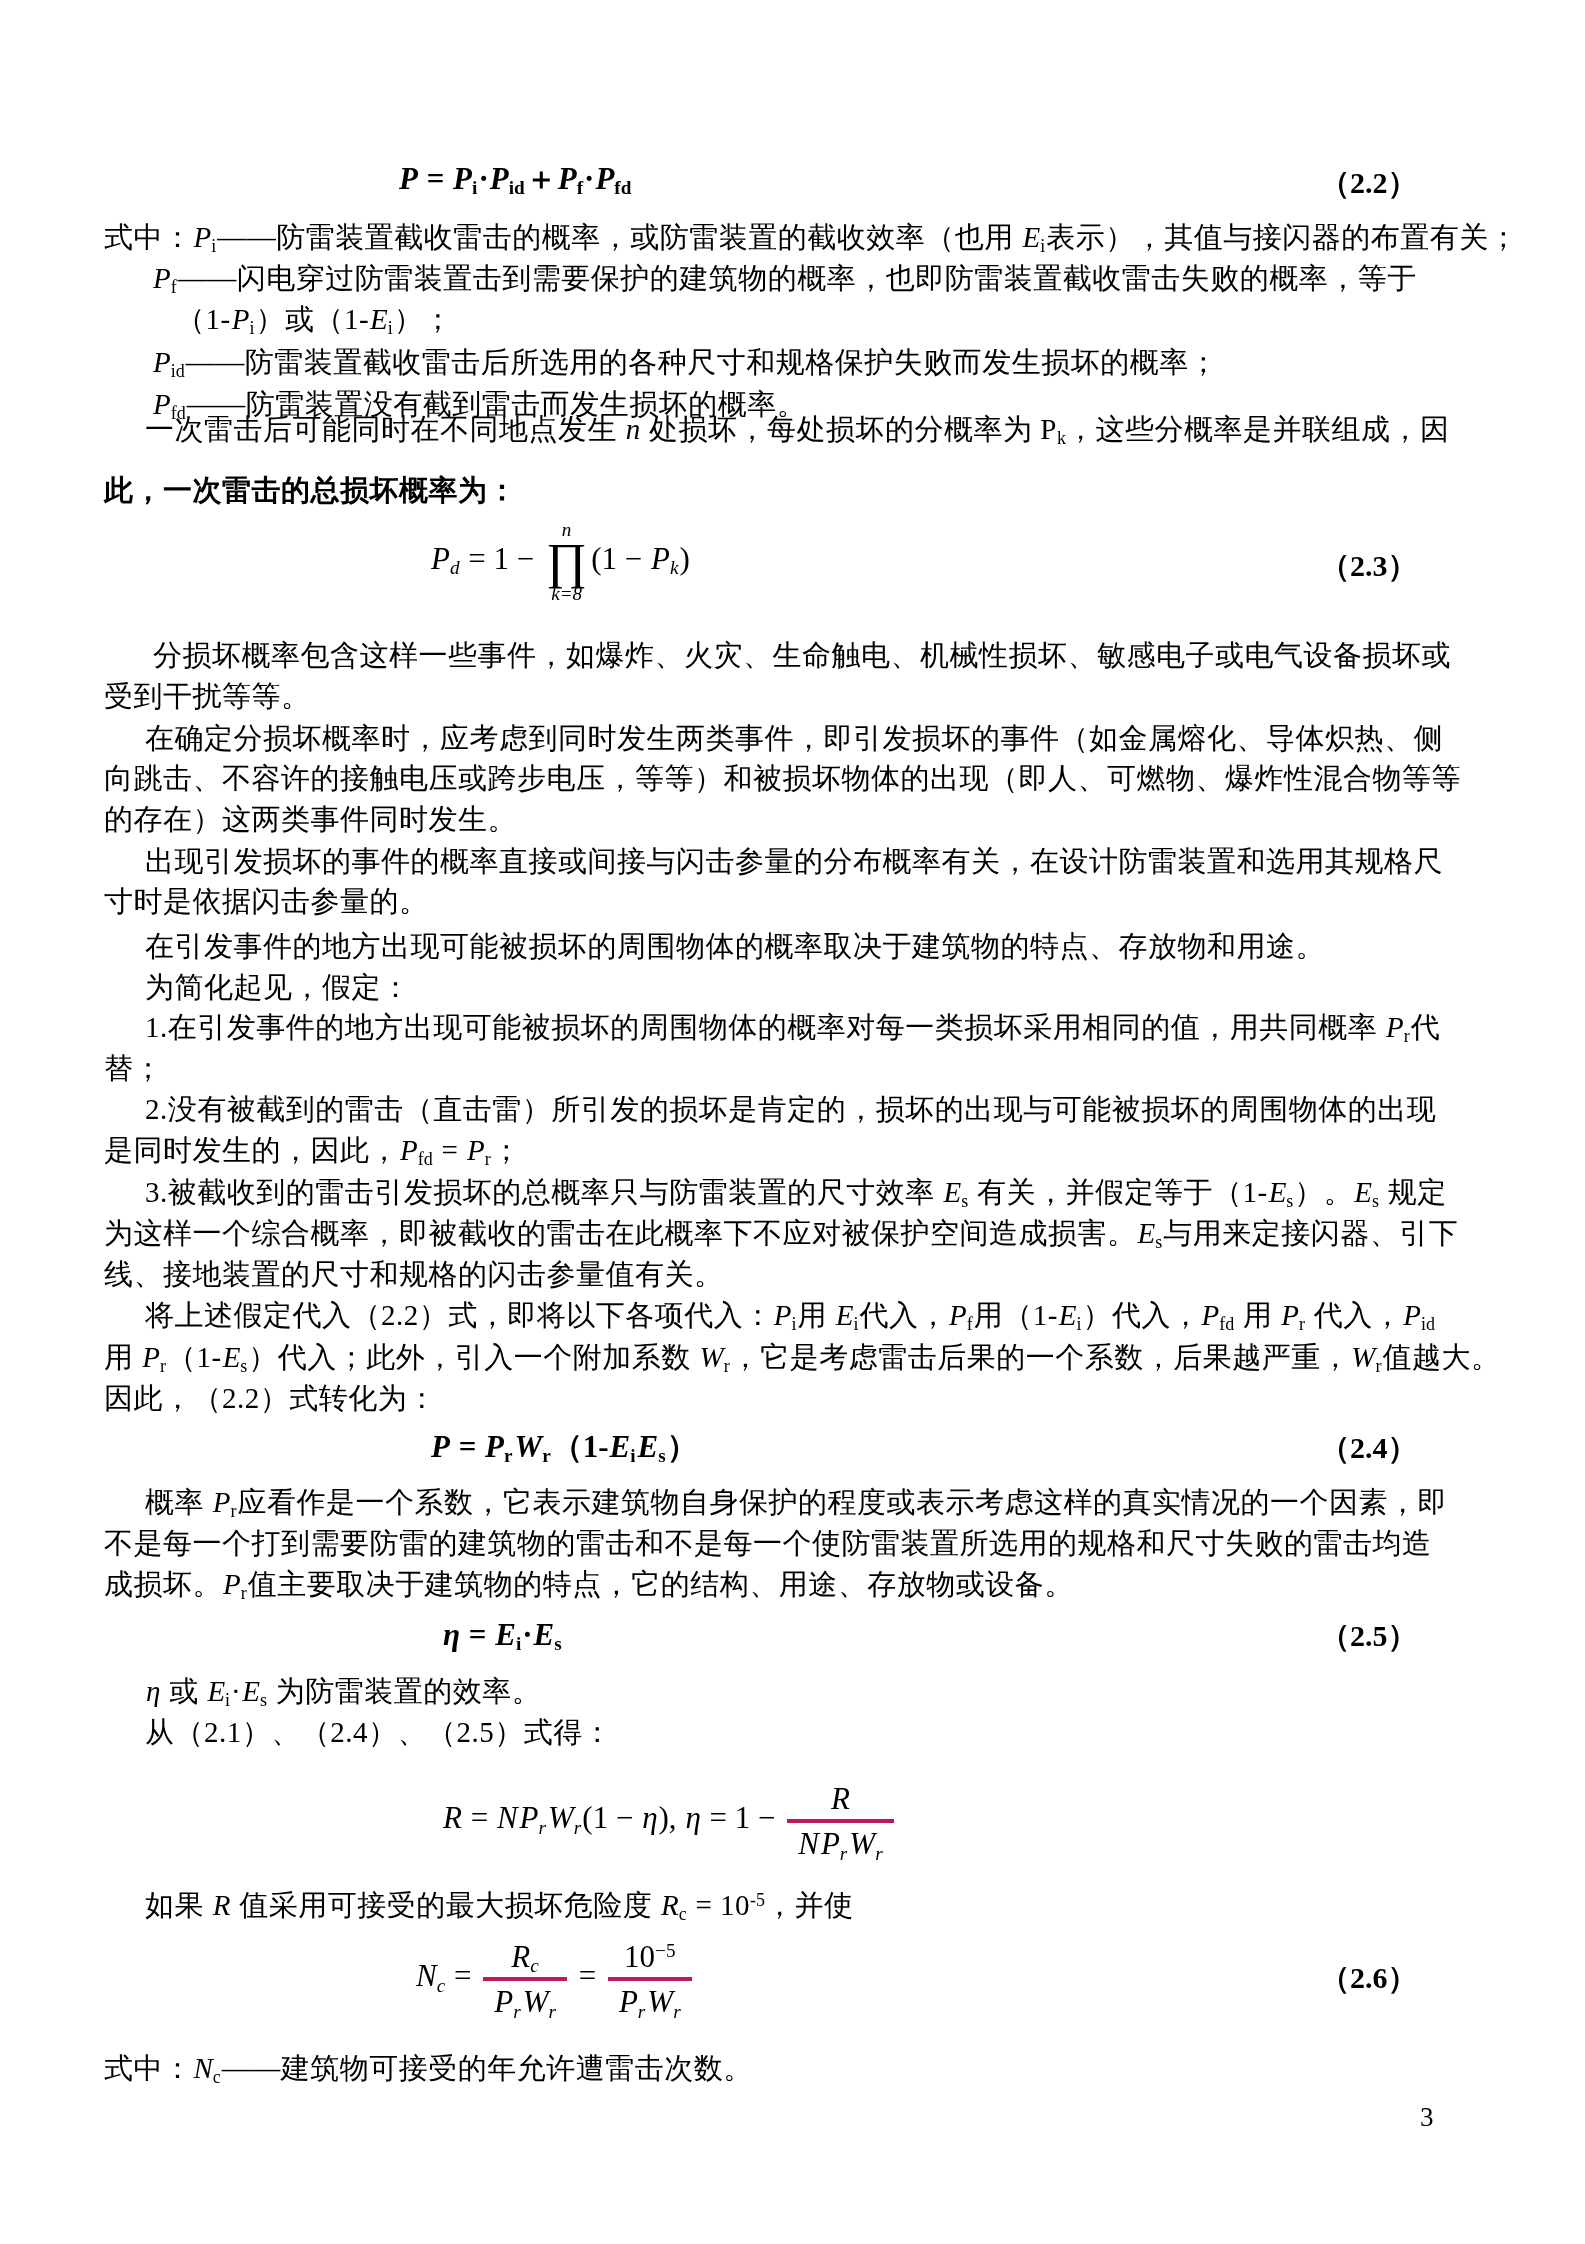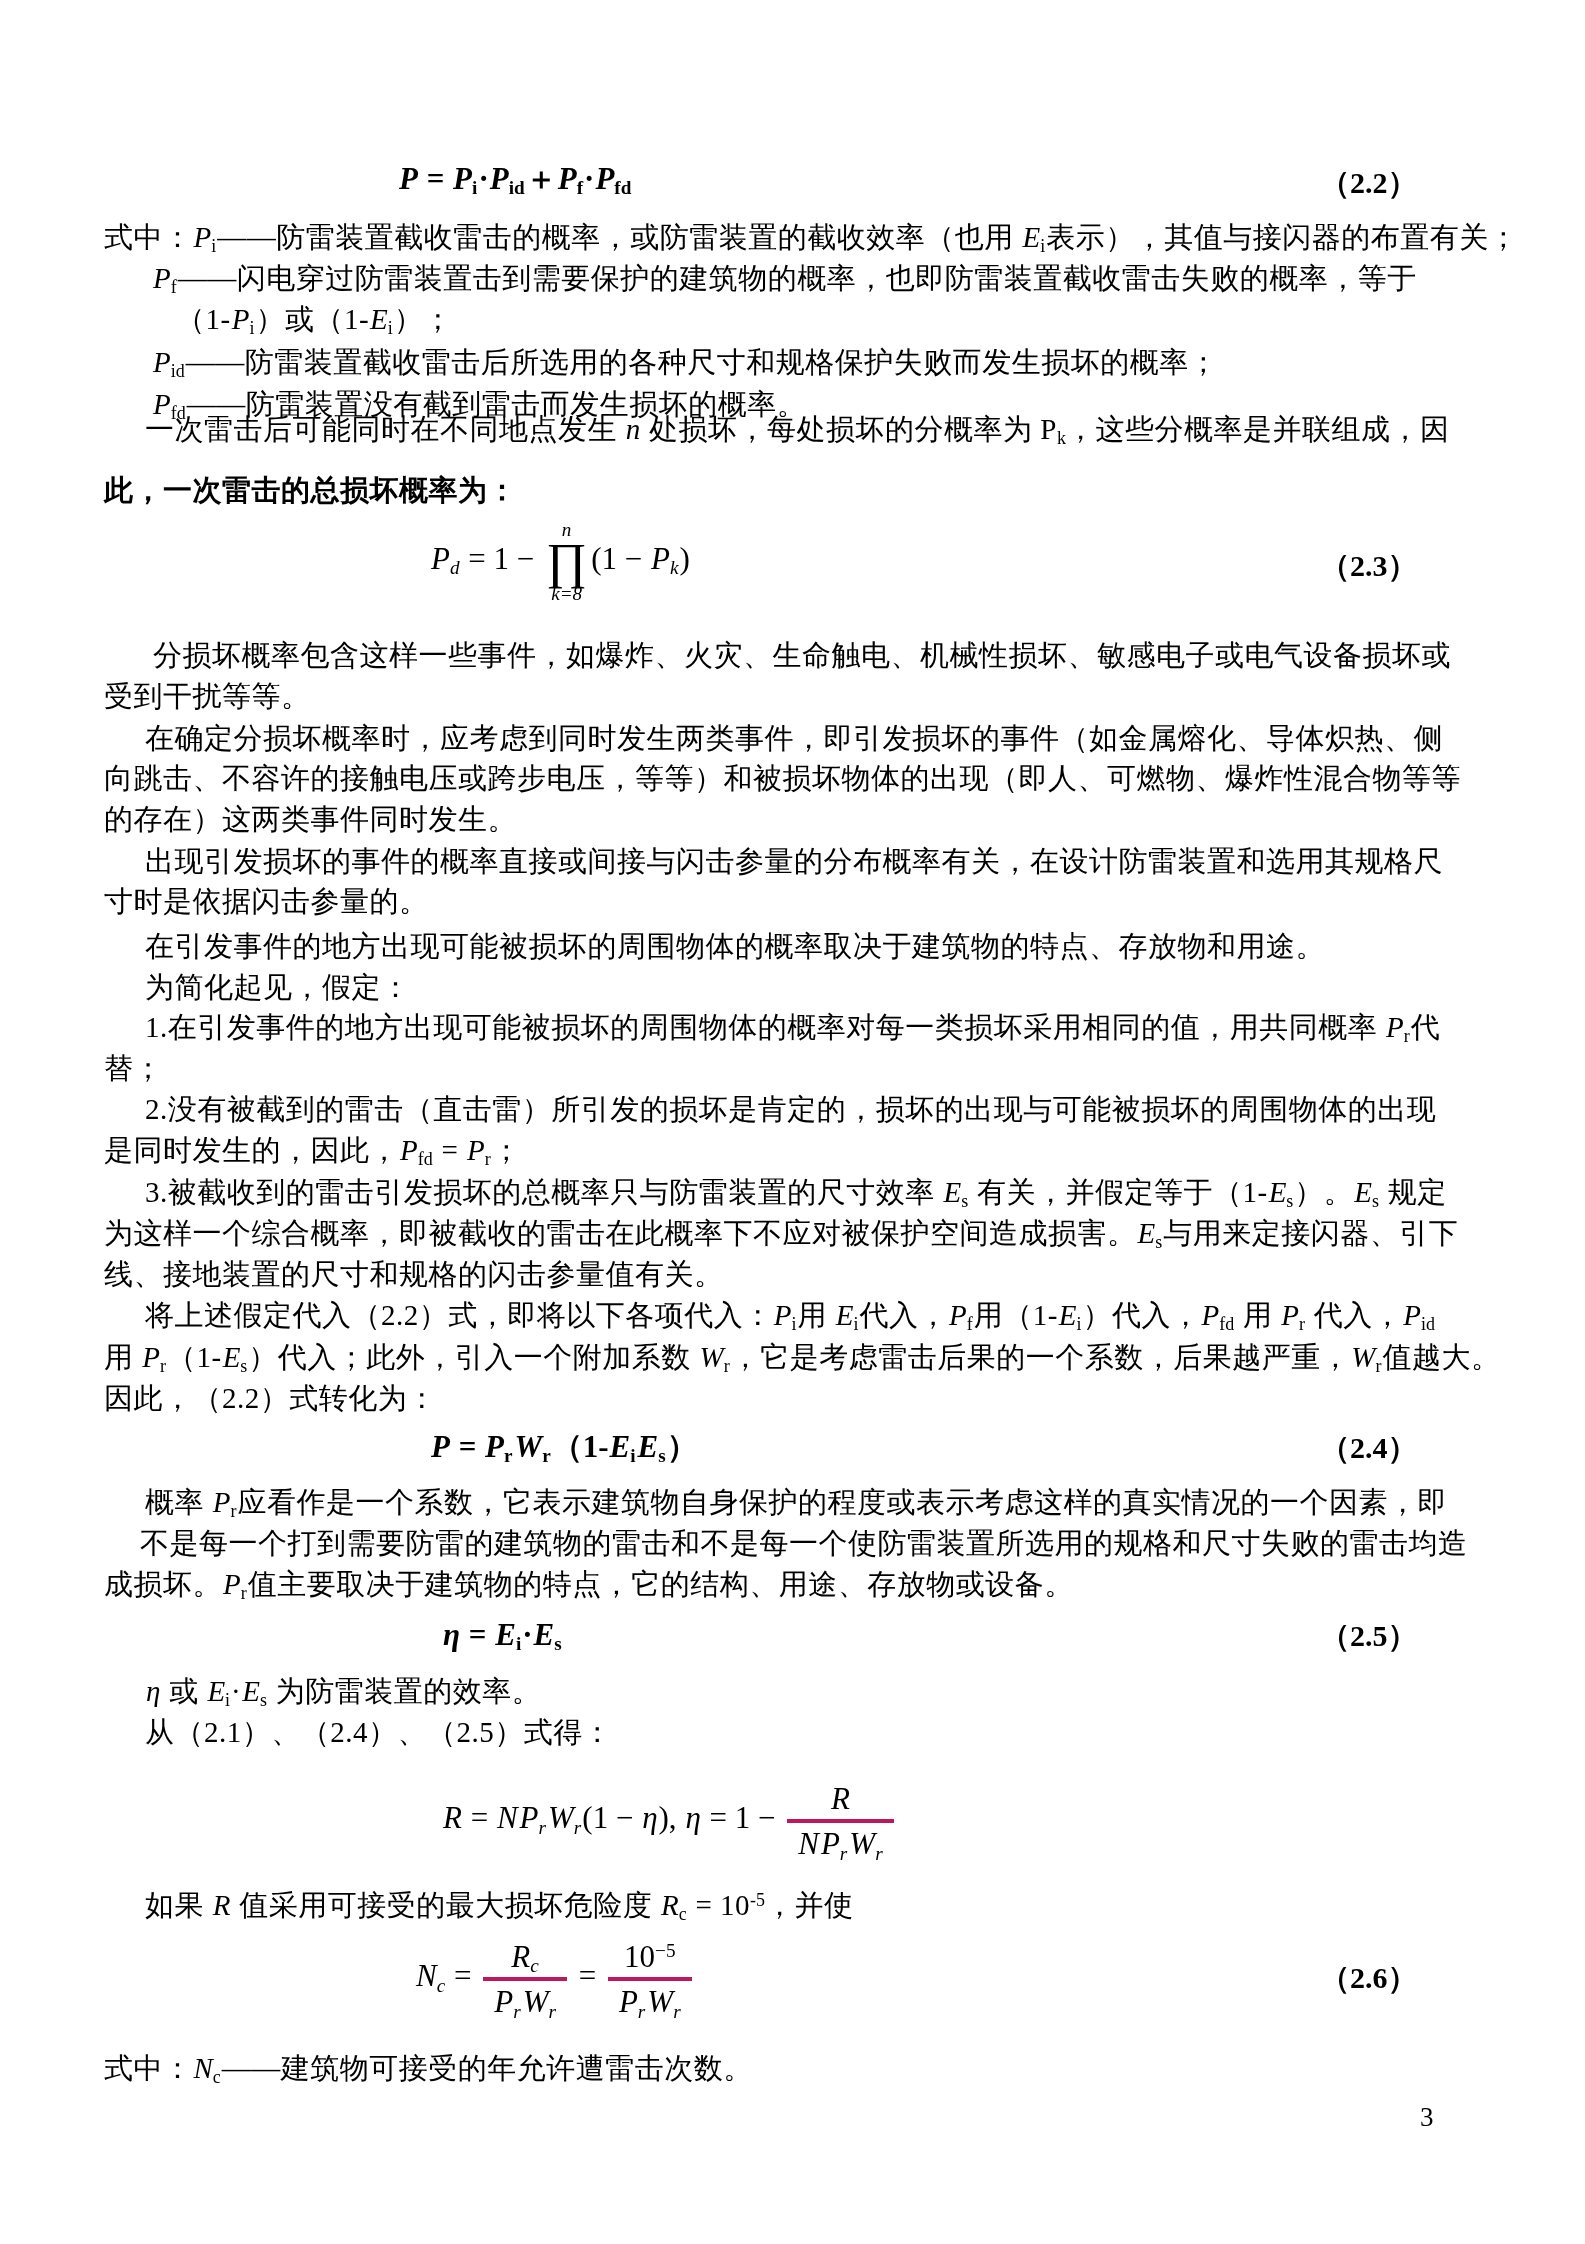--- a/index.html
+++ b/index.html
@@ -75,21 +75,21 @@
       <div class="line" style="left: 104px; top: 1133px;"><span class="t">是同时发生的，因此，</span><span class="var">P<span class="sub">fd</span></span><span class="t"> = </span><span class="var">P<span class="sub">r</span></span><span class="t">；</span></div>
       <div class="line" style="left: 145px; top: 1175px;"><span class="t">3.被截收到的雷击引发损坏的总概率只与防雷装置的尺寸效率 </span><span class="var">E<span class="sub">s</span></span><span class="t"> 有关，并假定等于（1-</span><span class="var">E<span class="sub">s</span></span><span class="t">）。</span><span class="var">E<span class="sub">s</span></span><span class="t"> 规定</span></div>
       <div class="line" style="left: 104px; top: 1216px;"><span class="t">为这样一个综合概率，即被截收的雷击在此概率下不应对被保护空间造成损害。</span><span class="var">E<span class="sub">s</span></span><span class="t">与用来定接闪器、引下</span></div>
       <div class="line" style="left: 104px; top: 1257px;"><span class="t">线、接地装置的尺寸和规格的闪击参量值有关。</span></div>
       <div class="line" style="left: 145px; top: 1298px;"><span class="t">将上述假定代入（2.2）式，即将以下各项代入：</span><span class="var">P<span class="sub">i</span></span><span class="t">用 </span><span class="var">E<span class="sub">i</span></span><span class="t">代入，</span><span class="var">P<span class="sub">f</span></span><span class="t">用（1-</span><span class="var">E<span class="sub">i</span></span><span class="t">）代入，</span><span class="var">P<span class="sub">fd</span></span><span class="t"> 用 </span><span class="var">P<span class="sub">r</span></span><span class="t"> 代入，</span><span class="var">P<span class="sub">id</span></span></div>
       <div class="line" style="left: 104px; top: 1340px;"><span class="t">用 </span><span class="var">P<span class="sub">r</span></span><span class="t">（1-</span><span class="var">E<span class="sub">s</span></span><span class="t">）代入；此外，引入一个附加系数 </span><span class="var">W<span class="sub">r</span></span><span class="t">，它是考虑雷击后果的一个系数，后果越严重，</span><span class="var">W<span class="sub">r</span></span><span class="t">值越大。</span></div>
       <div class="line" style="left: 104px; top: 1381px;"><span class="t">因此，（2.2）式转化为：</span></div>
       <div class="line feq" style="left: 430px; top: 1428px;"><span class="var">P</span><span class="t"> = </span><span class="var">P<span class="sub">r</span></span><span class="var">W<span class="sub">r</span></span><span class="t">（1-</span><span class="var">E<span class="sub">i</span></span><span class="var">E<span class="sub">s</span></span><span class="t">）</span></div>
       <div class="eqno" style="left: 1320px; top: 1428px;">（2.4）</div>
       <div class="line" style="left: 145px; top: 1485px;"><span class="t">概率 </span><span class="var">P<span class="sub">r</span></span><span class="t">应看作是一个系数，它表示建筑物自身保护的程度或表示考虑这样的真实情况的一个因素，即</span></div>
-      <div class="line" style="left: 104px; top: 1526px; margin-left: 36px;"><span class="t">不是每一个打到需要防雷的建筑物的雷击和不是每一个使防雷装置所选用的规格和尺寸失败的雷击均造</span></div>
+      <div class="line" style="left: 104px; top: 1526px;"><span class="t">不是每一个打到需要防雷的建筑物的雷击和不是每一个使防雷装置所选用的规格和尺寸失败的雷击均造</span></div>
       <div class="line" style="left: 104px; top: 1567px;"><span class="t">成损坏。</span><span class="var">P<span class="sub">r</span></span><span class="t">值主要取决于建筑物的特点，它的结构、用途、存放物或设备。</span></div>
       <div class="line feq" style="left: 442px; top: 1616px;"><span class="var">η</span><span class="t"> = </span><span class="var">E<span class="sub">i</span></span><span class="t">·</span><span class="var">E<span class="sub">s</span></span></div>
       <div class="eqno" style="left: 1320px; top: 1616px;">（2.5）</div>
       <div class="line" style="left: 145px; top: 1674px;"><span class="var">η</span><span class="t"> 或 </span><span class="var">E<span class="sub">i</span></span><span class="t">·</span><span class="var">E<span class="sub">s</span></span><span class="t"> 为防雷装置的效率。</span></div>
       <div class="line" style="left: 145px; top: 1715px;"><span class="t">从（2.1）、（2.4）、（2.5）式得：</span></div>
       <div class="line math" style="left: 442px; top: 1778px;"><span class="var">R</span><span class="t"> = </span><span class="var">N</span><span class="var">P<span class="sub si">r</span></span><span class="var">W<span class="sub si">r</span></span><span class="t">(1 − </span><span class="var">η</span><span class="t">), </span><span class="var">η</span><span class="t"> = 1 − </span><span class="frac"><span class="num"><span class="var">R</span></span><span class="den"><span class="var">N</span><span class="var">P<span class="sub si">r</span></span><span class="var">W<span class="sub si">r</span></span></span></span></div>
       <div class="line" style="left: 145px; top: 1888px;"><span class="t">如果 </span><span class="var">R</span><span class="t"> 值采用可接受的最大损坏危险度 </span><span class="var">R<span class="sub">c</span></span><span class="t"> = 10</span><span class="sup">-5</span><span class="t">，并使</span></div>
       <div class="line math" style="left: 415px; top: 1936px;"><span class="var">N<span class="sub si">c</span></span><span class="t"> = </span><span class="frac"><span class="num"><span class="var">R<span class="sub si">c</span></span></span><span class="den"><span class="var">P<span class="sub si">r</span></span><span class="var">W<span class="sub si">r</span></span></span></span><span class="t"> = </span><span class="frac"><span class="num"><span class="t">10</span><span class="sup">−5</span></span><span class="den"><span class="var">P<span class="sub si">r</span></span><span class="var">W<span class="sub si">r</span></span></span></span></div>
       <div class="eqno" style="left: 1320px; top: 1958px;">（2.6）</div>
       <div class="line" style="left: 104px; top: 2051px;"><span class="t">式中：</span><span class="var">N<span class="sub">c</span></span><span class="t">——建筑物可接受的年允许遭雷击次数。</span></div>

